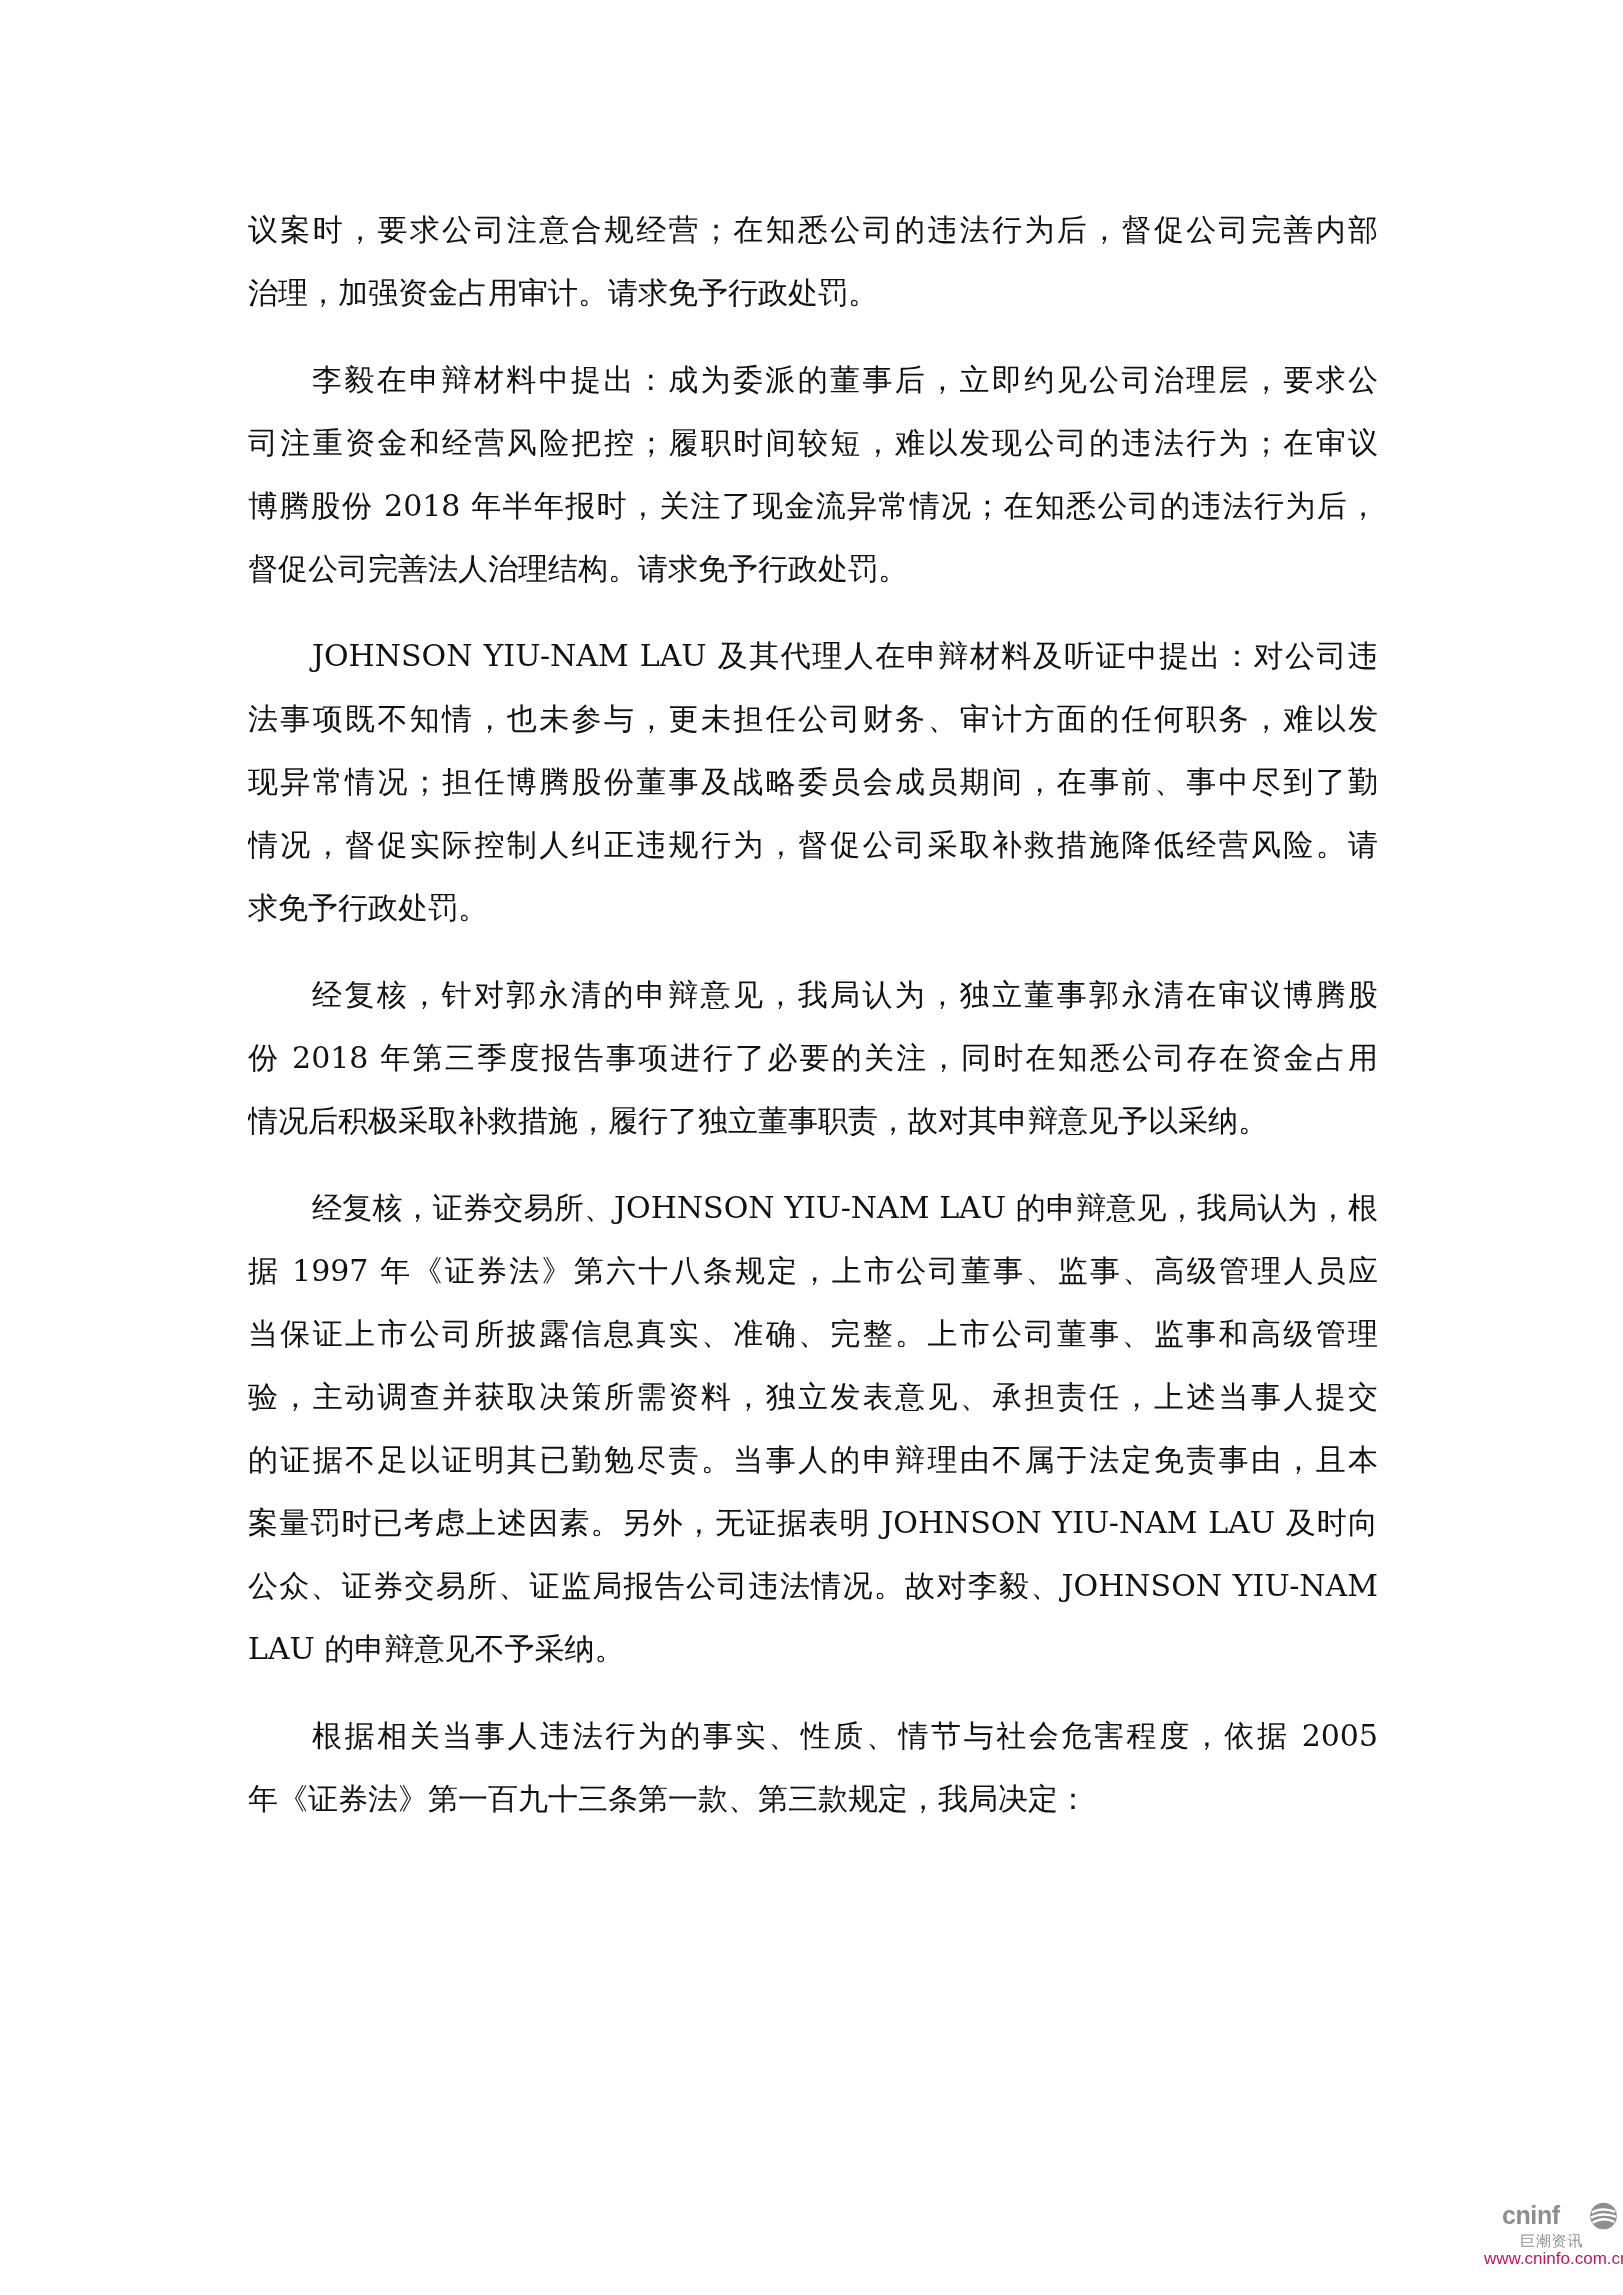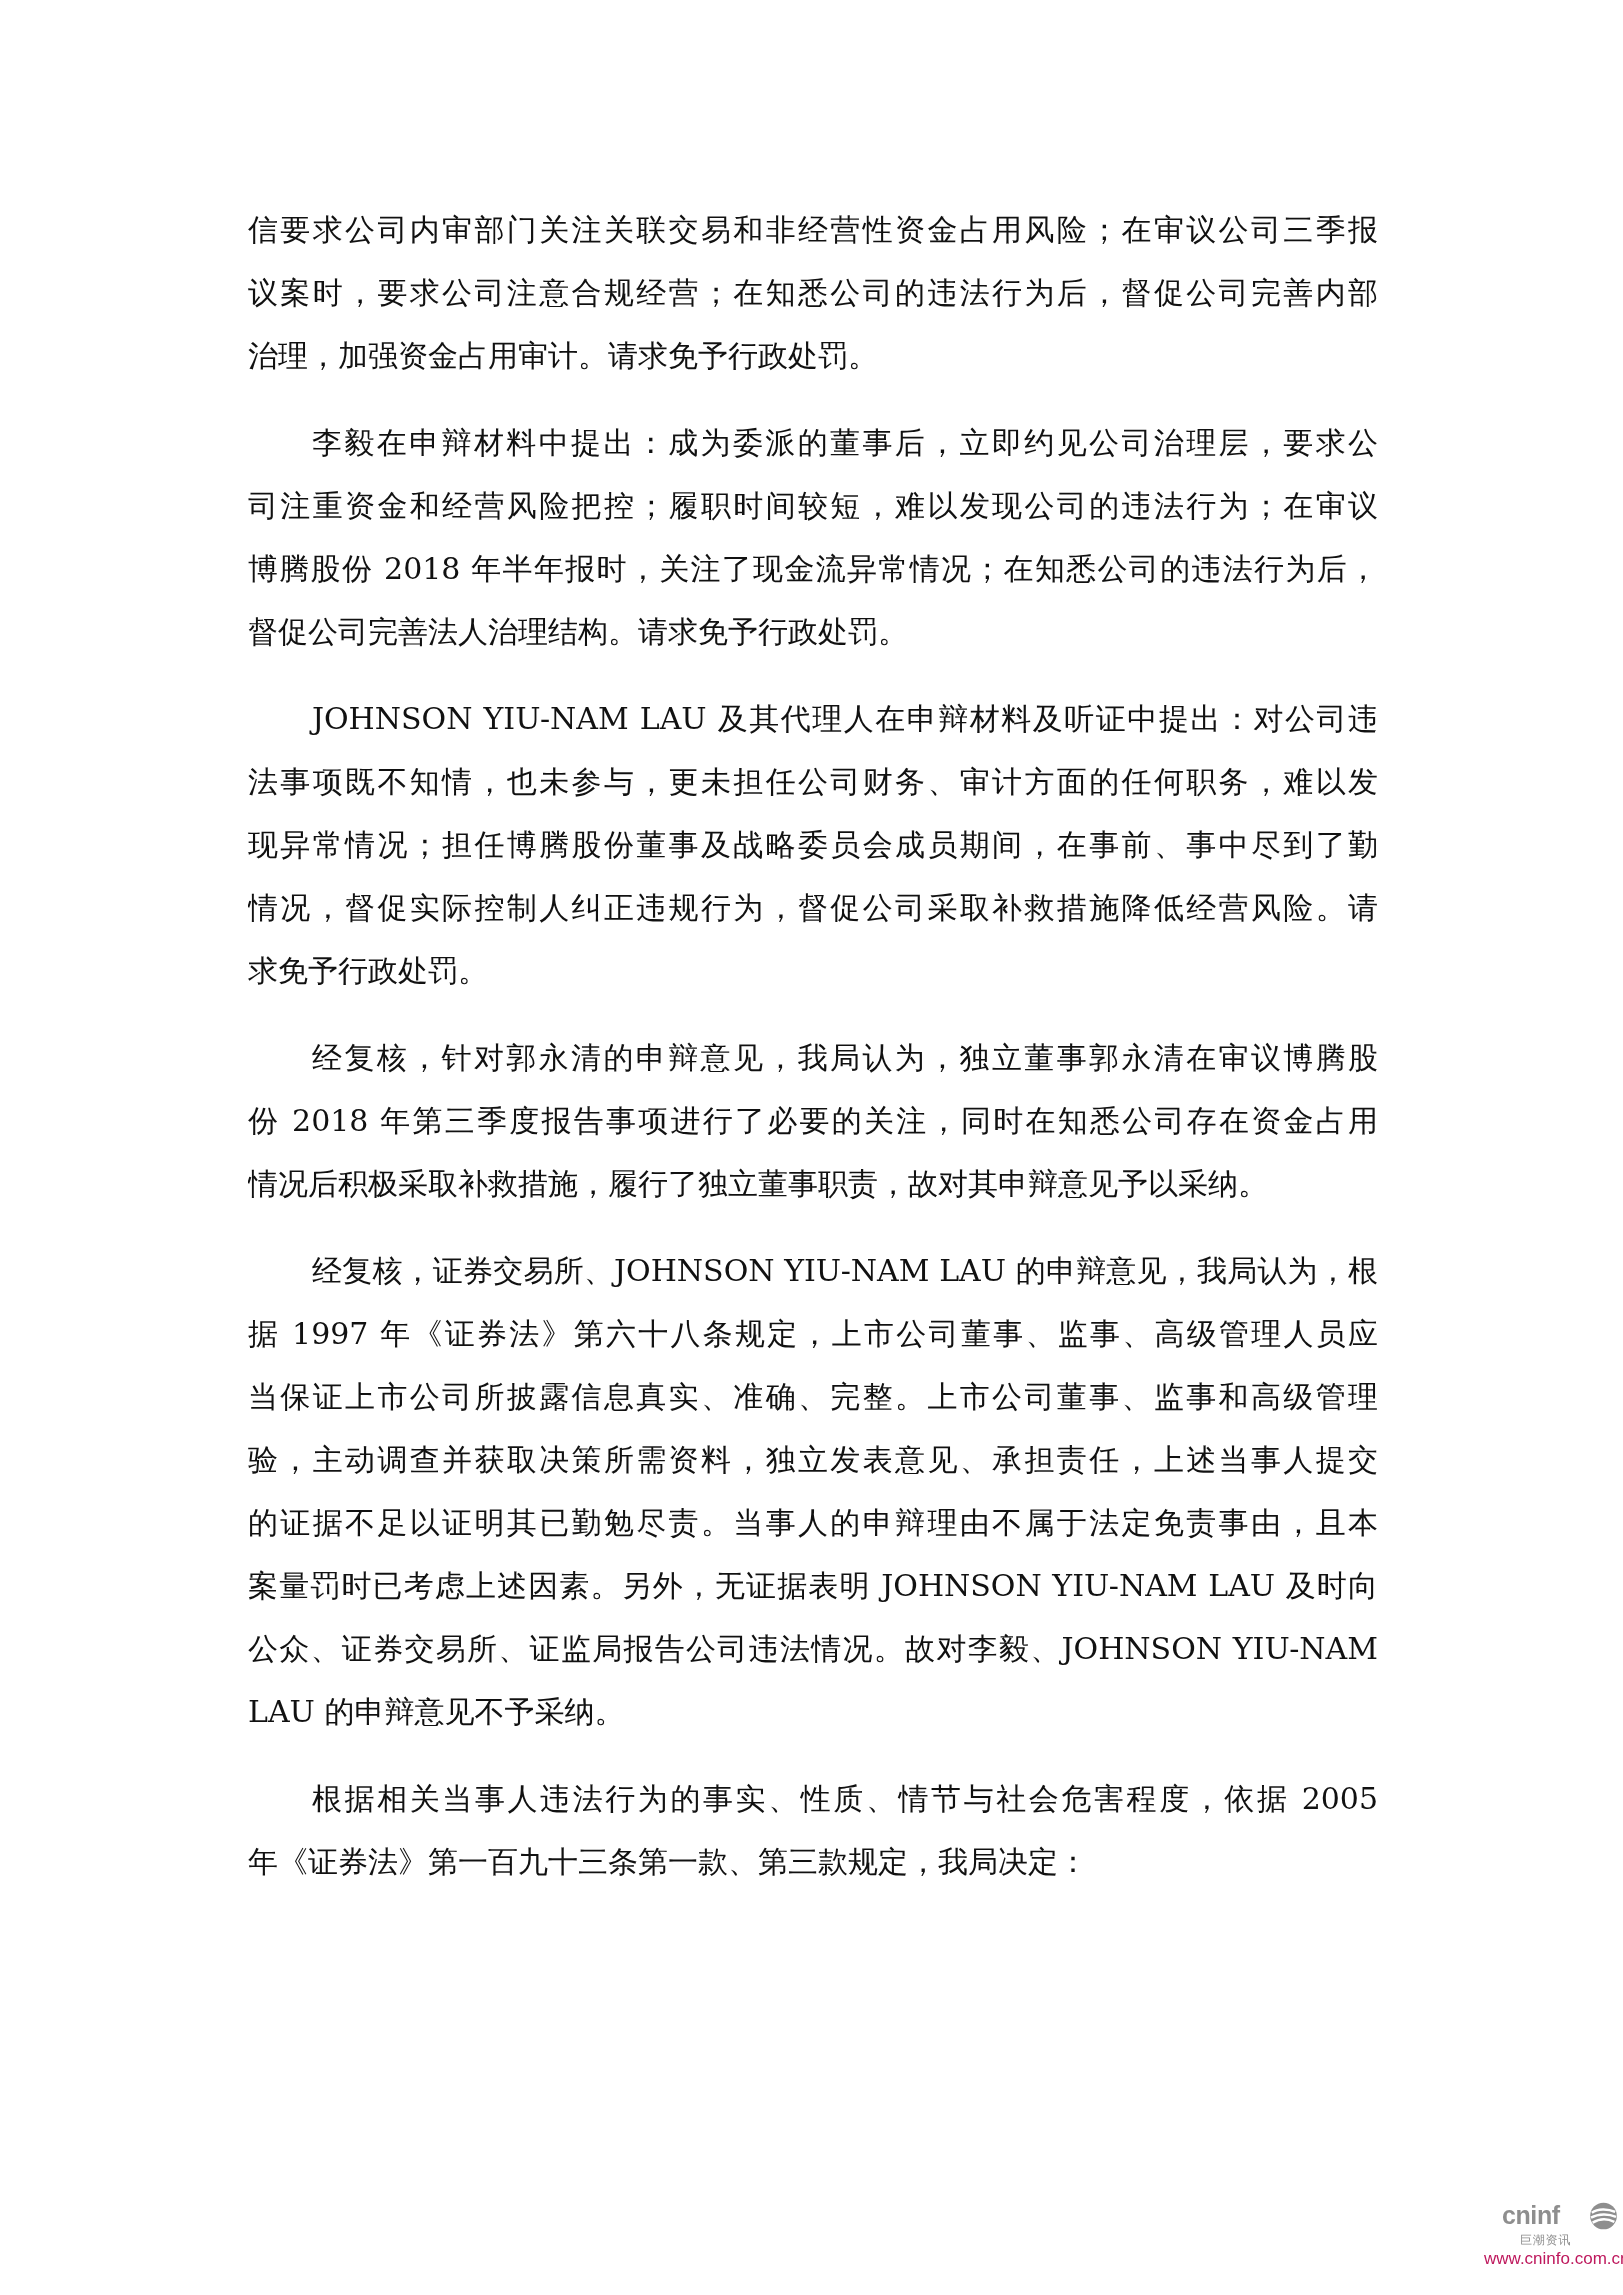--- a/index.html
+++ b/index.html
@@ -72,22 +72,22 @@
       position: absolute;
       left: 110px;
       top: 3.4px;
       width: 29px;
       height: 30px;
     }
     .wm-cn {
       position: absolute;
       left: 41px;
       top: 35px;
-      font-family: Liberation Serif, serif;
-      font-size: 12px;
+      font-family: Liberation Sans, sans-serif;
+      font-size: 15px;
       letter-spacing: 0.8px;
       line-height: 15px;
       color: #8e8e8e;
     }
     .wm-url {
       position: absolute;
       left: 5px;
       top: 52px;
       font-family: "Liberation Sans", "DejaVu Sans", sans-serif;
       font-size: 17px;
@@ -97,21 +97,20 @@
     }
   </style>
 </head>
 <body>
 
 <div class="page">
 
   <div class="body-text">
 
     <div class="para">
-      <span class="line">信要求公司内审部门关注关联交易和非经营性资金占用风险；在审议公司三季报</span>
       <span class="line">议案时，要求公司注意合规经营；在知悉公司的违法行为后，督促公司完善内部</span>
       <span class="line last">治理，加强资金占用审计。请求免予行政处罚。</span>
     </div>
 
     <div class="para">
       <span class="line indent">李毅在申辩材料中提出：成为委派的董事后，立即约见公司治理层，要求公</span>
       <span class="line">司注重资金和经营风险把控；履职时间较短，难以发现公司的违法行为；在审议</span>
       <span class="line">博腾股份 2018 年半年报时，关注了现金流异常情况；在知悉公司的违法行为后，</span>
       <span class="line last">督促公司完善法人治理结构。请求免予行政处罚。</span>
     </div>

